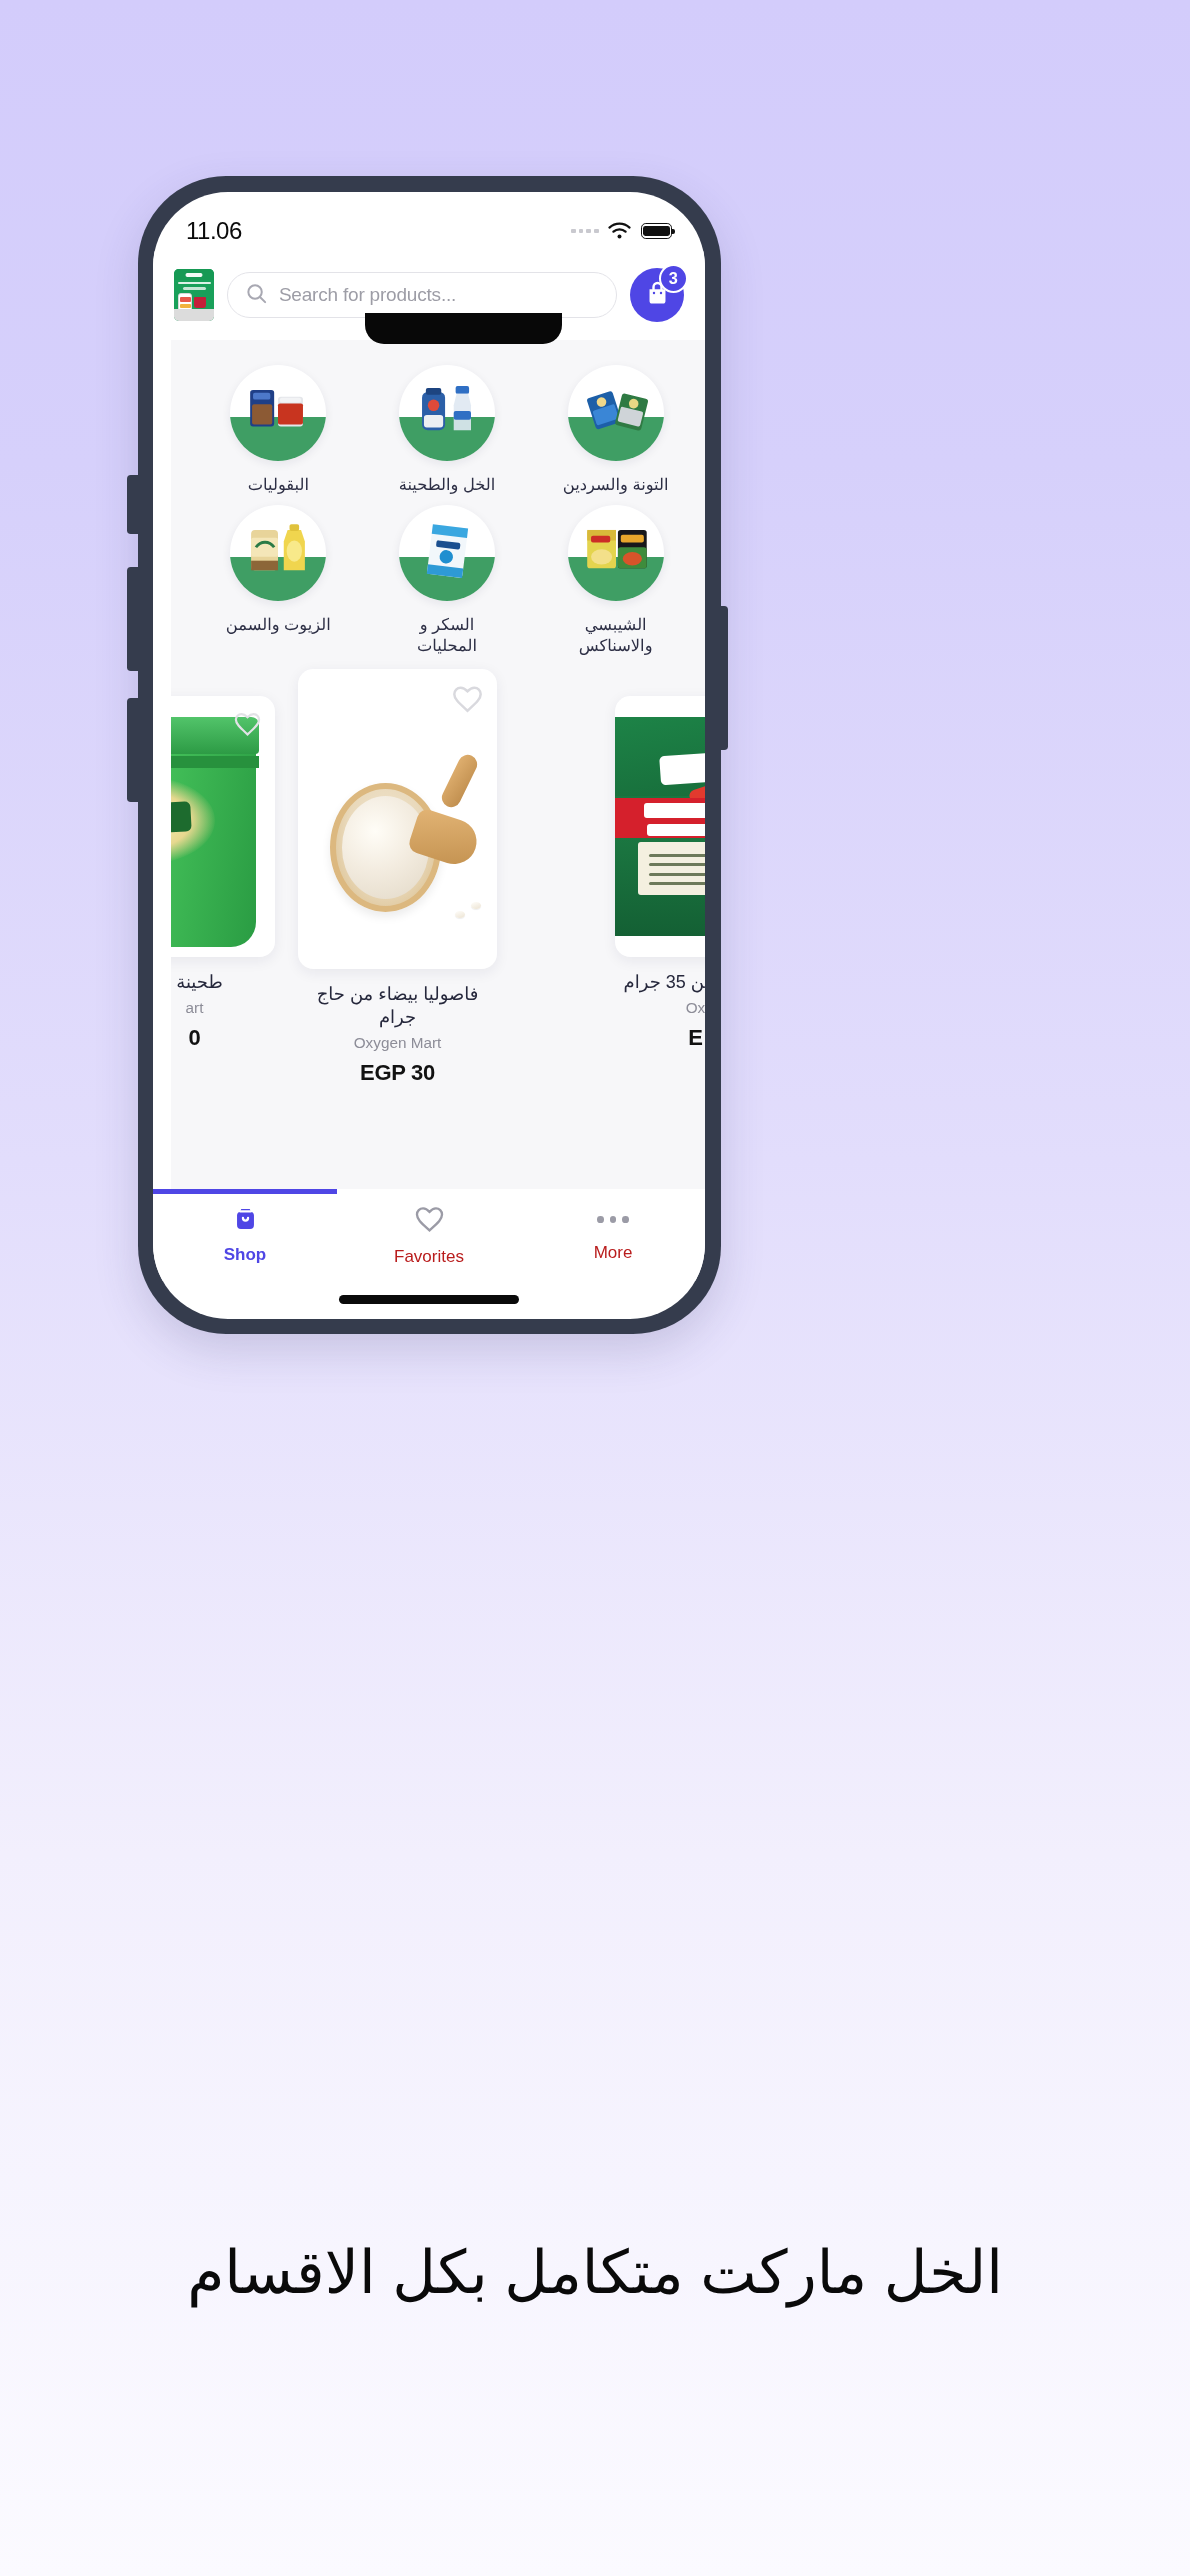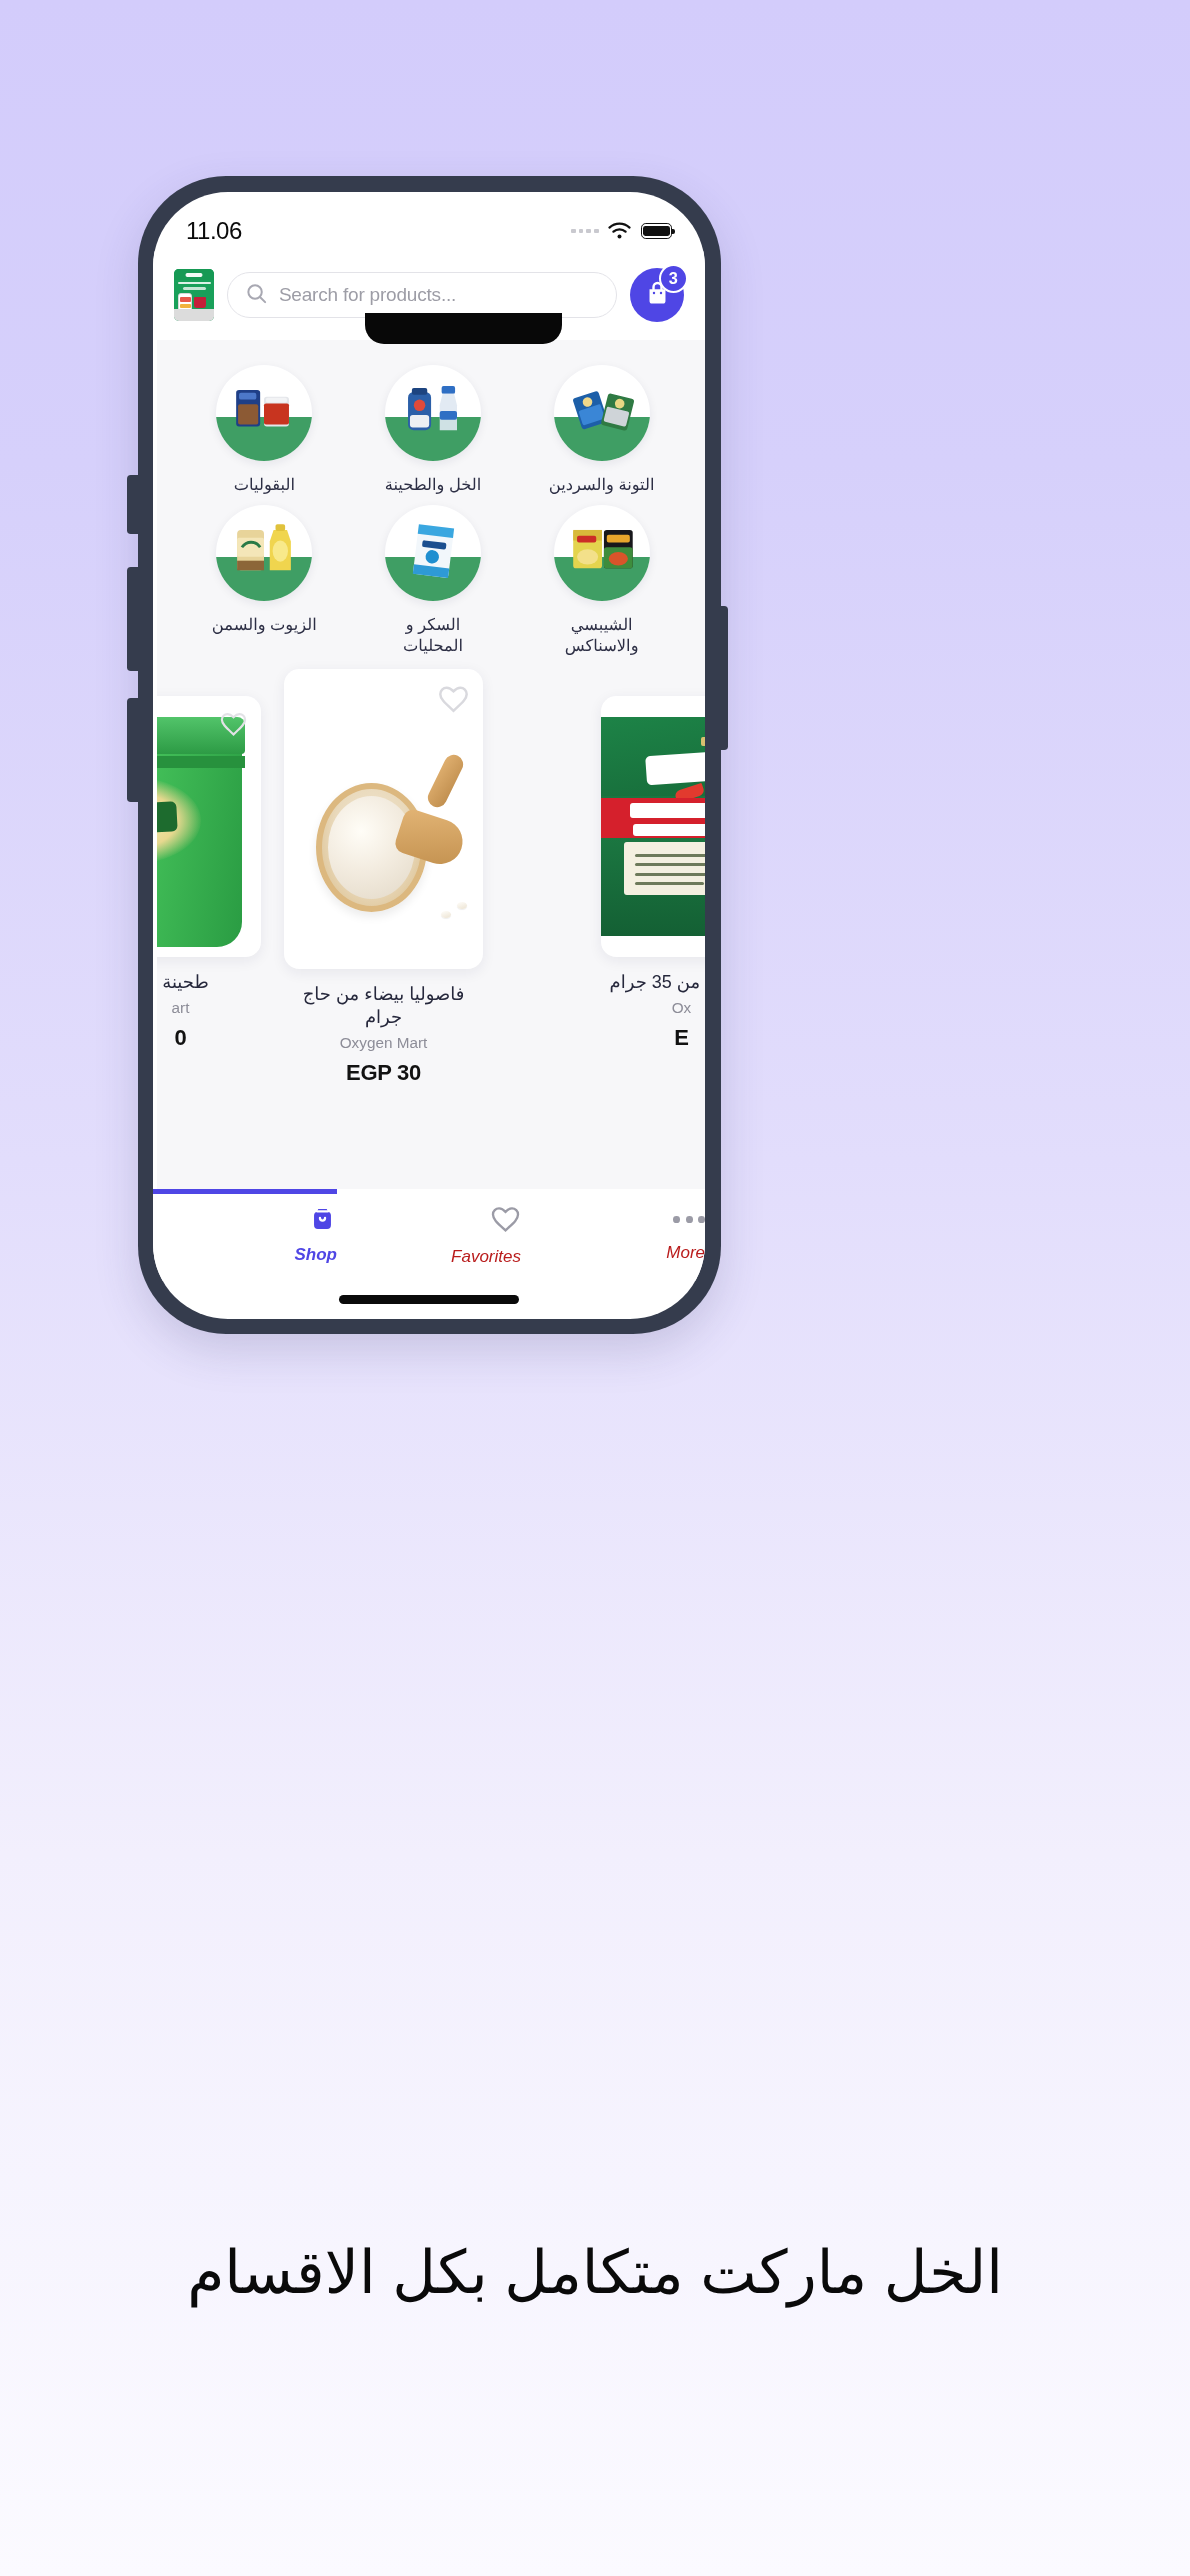--- a/index.html
+++ b/index.html
@@ -91,21 +91,21 @@
     display:flex; align-items:center; justify-content:center;
   }
   .cart-badge{
     position:absolute; right:-3.8px; top:-3.8px; width:29px; height:29px; border-radius:50%;
     background:#4f46e5; border:2.9px solid #fff; color:#fff; font-size:16.3px; font-weight:700;
     display:flex; align-items:center; justify-content:center;
   }
 
   
   .content{
-    position:absolute; left:4px; top:148px; width:552px; height:849px;
+    position:absolute; left:18px; top:148px; width:552px; height:849px;
     background:#f7f7f9; overflow:hidden;
   }
   .cat-grid{
     display:grid; grid-template-columns:repeat(3,1fr); row-gap:9.6px;
     padding:25px 23px 0 23px;
   }
   .cat-cell{ display:flex; flex-direction:column; align-items:center; }
   .cat-circle{
     width:96px; height:96px; border-radius:50%; overflow:hidden; position:relative;
     background:#fff; box-shadow:0 2.9px 9.6px rgba(25,25,60,.08);
@@ -186,21 +186,21 @@
     background:#e23a2e; border-radius:9.6px 1.9px 9.6px 9.6px; transform:rotate(-18deg); }
   .knorr .panel{ position:absolute; left:14%; top:57%; width:86%; height:24%;
     background:#f4f0e0; border-radius:2.9px; }
   .knorr .panel i{ position:absolute; left:8%; height:2.9px; background:#6d7a5a; border-radius:1.9px; }
 
   
   .bottom-nav{
     position:absolute; left:0; bottom:38px; width:552px; height:92px;
     background:#fff; display:flex; align-items:flex-start; z-index:4;
   }
-  .nav-item{ flex:1; display:flex; flex-direction:column; align-items:flex-end; padding-top:15.3px; position:relative;font-style:italic; }
+  .nav-item{ flex:1; display:flex; flex-direction:column; align-items:center; padding-top:15.3px; position:relative; }
   .nav-item .indicator{
     position:absolute; left:0; top:0; width:100%; height:4.8px; background:#4f46e5;
   }
   .nav-label{ font-size:17px; margin-top:7.7px; color:#b91c1c; font-weight:500; }
   .nav-item.active .nav-label{ color:#4f46e5; font-weight:700; }
   .dots3{ display:flex; gap:5.8px; align-items:center; height:31px; }
   .dots3 i{ width:6.7px; height:6.7px; border-radius:50%; background:#9b9ba6; display:block; }
   .home-ind{
     position:absolute; left:50%; transform:translateX(-50%); bottom:15.3px;
     width:180px; height:8.6px; border-radius:5.8px; background:#0a0a0a; z-index:6;

